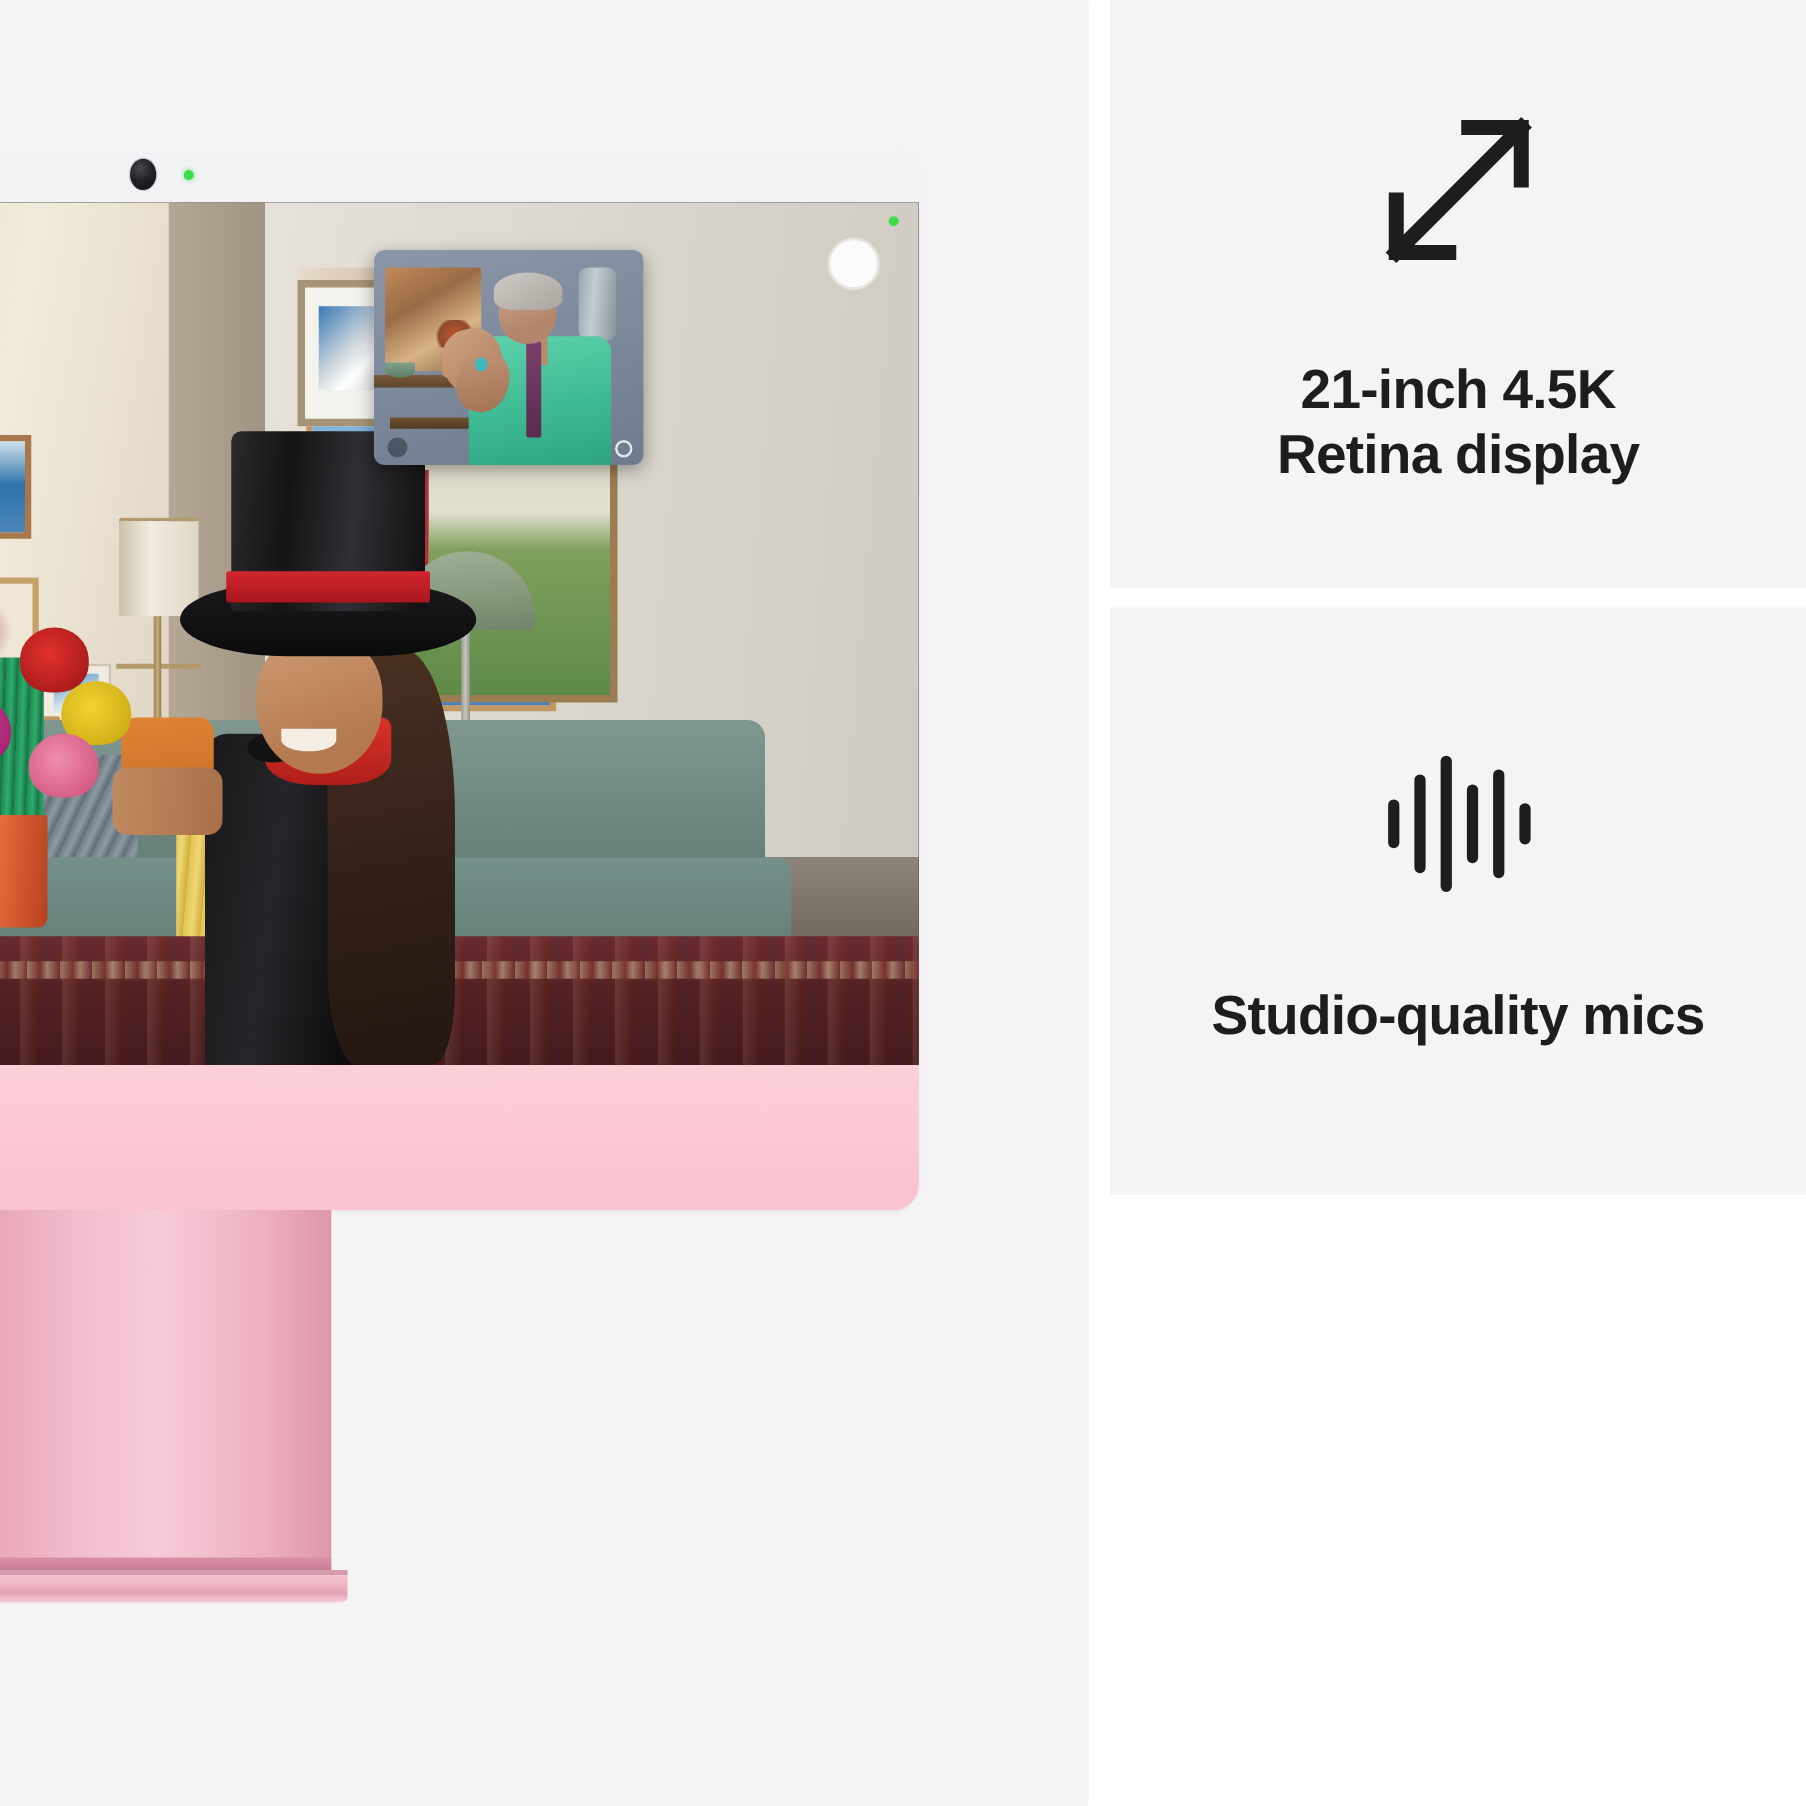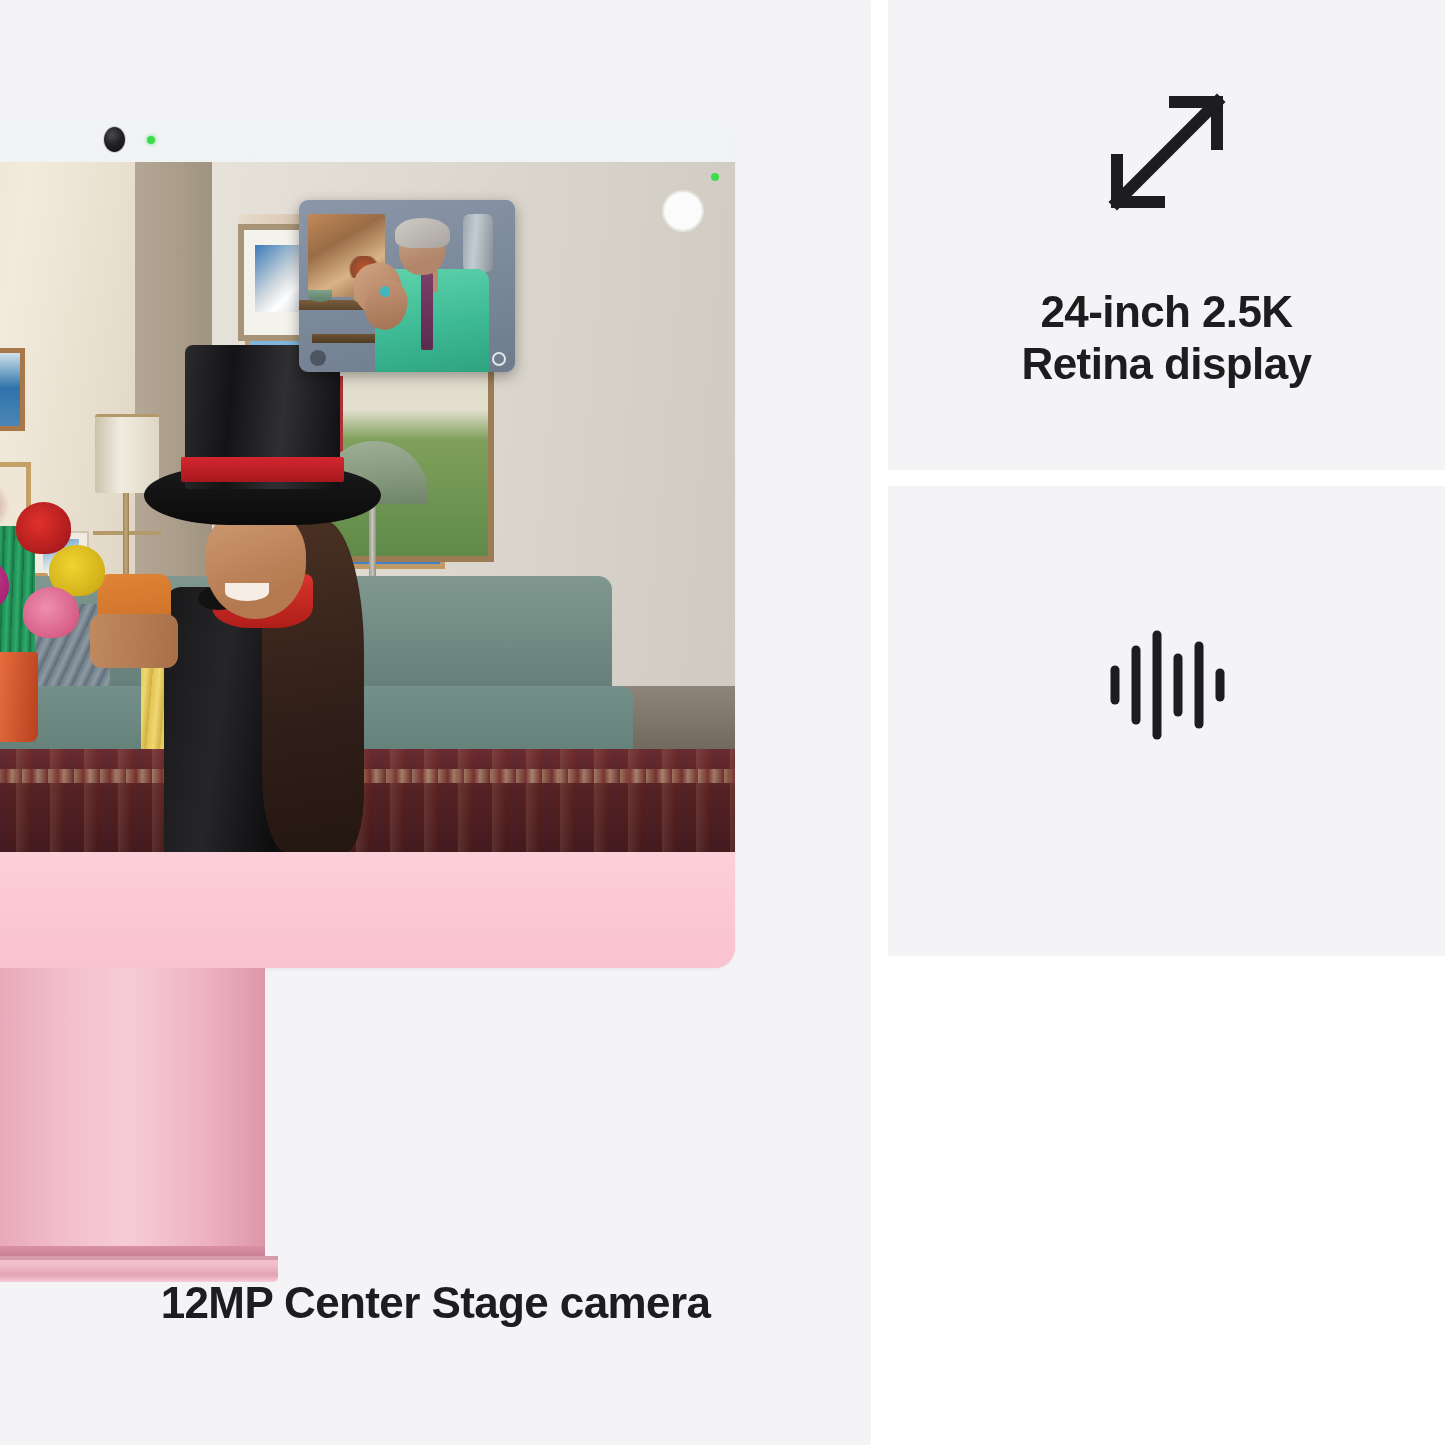--- a/index.html
+++ b/index.html
@@ -428,46 +428,46 @@
           </div>
 
           <div class="chin"></div>
         </div>
 
         <div class="stand-neck"></div>
         <div class="stand-foot"></div>
       </div>
     </div>
 
-    <div id="camera-caption">12MP Center Stage camera</div>
   </div>
 
   <div class="card" id="card-display">
     <div class="feature">
       <div class="glyph">
         <svg width="152" height="148" viewBox="0 0 152 148" fill="none" stroke="#1d1d1f" stroke-width="12" stroke-linecap="square">
           <path d="M26 122 L126 22"></path>
           <path d="M84 22 L126 22 L126 64"></path>
           <path d="M68 122 L26 122 L26 80"></path>
         </svg>
       </div>
-      <div class="cap">24-inch 2.5K
+      <div class="cap">21-inch 4.5K
 Retina display</div>
     </div>
   </div>
 
   <div class="card" id="card-mics">
     <div class="feature">
       <div class="glyph">
         <svg width="118" height="112" viewBox="0 0 118 112" fill="none" stroke="#1d1d1f" stroke-width="9" stroke-linecap="round">
           <path d="M7 41 L7 71"></path>
           <path d="M28 21 L28 91"></path>
           <path d="M49 6 L49 106"></path>
           <path d="M70 29 L70 83"></path>
           <path d="M91 17 L91 95"></path>
           <path d="M112 44 L112 68"></path>
         </svg>
       </div>
+      <div class="cap">Studio-quality mics</div>
     </div>
   </div>
 
 
 </div>
 
 </body></html>

